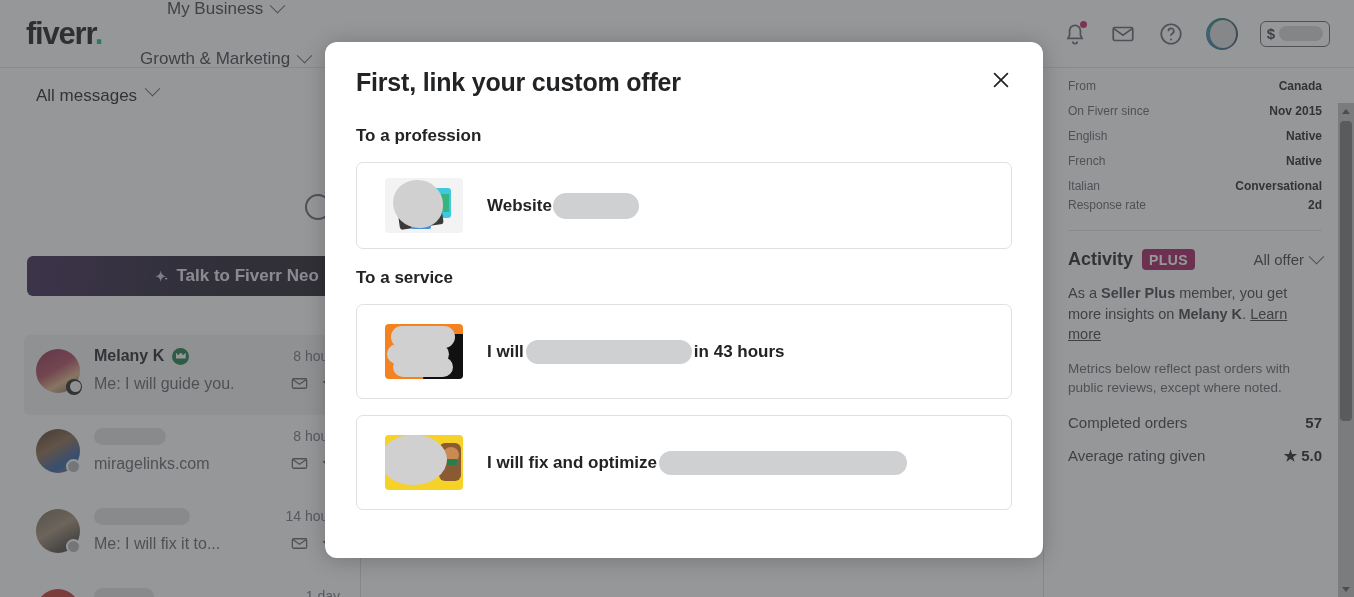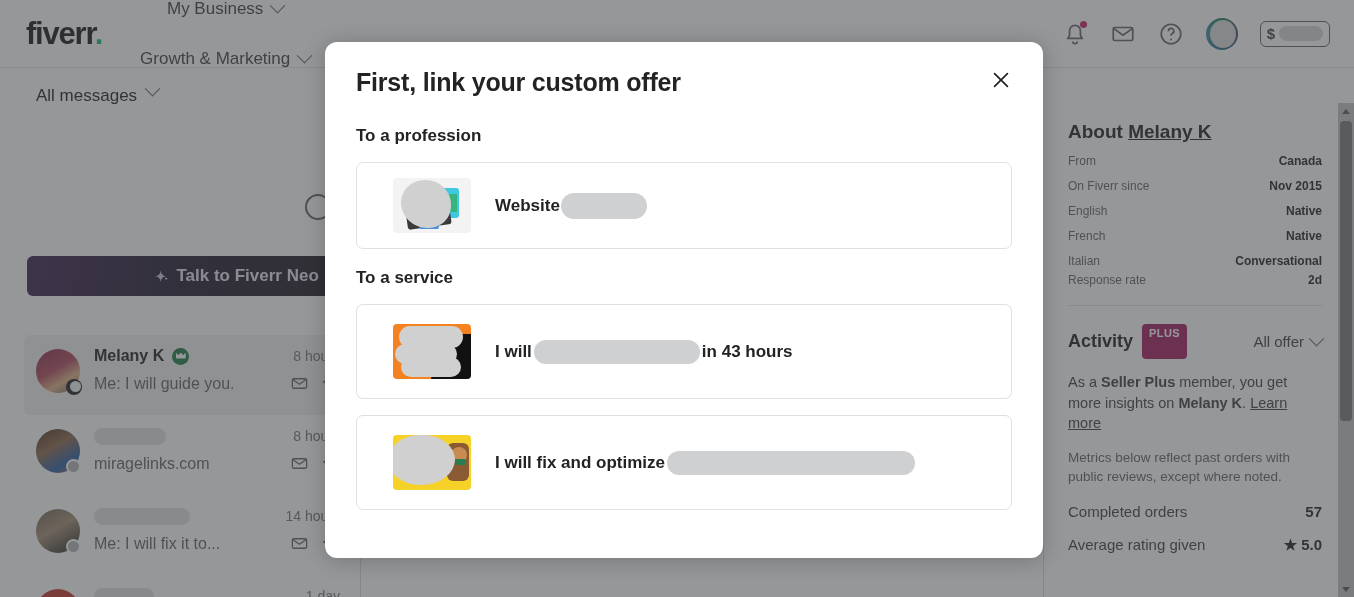--- a/index.html
+++ b/index.html
@@ -86,21 +86,21 @@
   .right-col { position:absolute; left:1052px; top:68px; width:286px; height:529px; background:#fff; padding:0 16px; }
   .about-title { margin-top:53px; font-size:19px; font-weight:700; color:#222325; }
   .about-title u { text-decoration:underline; cursor:pointer; }
   .kv { display:flex; align-items:baseline; margin-top:11px; font-size:12px; }
   .kv .k { color:#62646a; }
   .kv .v { margin-left:auto; font-weight:700; color:#222325; }
   .kv.tight { margin-top:5px; }
   .divider { margin-top:18px; border-top:1px solid #e4e5e7; }
   .act-head { display:flex; align-items:center; margin-top:18px; }
   .act-head .t { font-size:18px; font-weight:700; color:#222325; }
-  .plus-badge { margin-left:9px; background:#a31d5e; color:#fff; font-size:11px; font-weight:700; border-radius:4px; padding:3px 7px 20px; letter-spacing:.4px; }
+  .plus-badge { margin-left:9px; background:#a31d5e; color:#fff; font-size:14px; font-weight:700; border-radius:4px; padding:3px 7px 2px; letter-spacing:.4px; }
   .alltime { margin-left:auto; font-size:15px; color:#404145; display:flex; align-items:center; gap:7px; cursor:pointer; }
   .act-p { margin-top:13px; font-size:14.5px; line-height:1.42; color:#404145; }
   .act-p b { font-weight:700; }
   .act-p u { text-decoration:underline; cursor:pointer; }
   .act-note { margin-top:15px; font-size:13.5px; line-height:1.4; color:#62646a; }
   .metric { display:flex; align-items:center; margin-top:16px; font-size:15px; color:#404145; }
   .metric .mv { margin-left:auto; font-weight:700; color:#222325; display:flex; align-items:center; gap:4px; }
 
   
   .pagescroll { position:absolute; right:0; top:103px; width:16px; height:494px; background:#c3c3c3; }
@@ -123,21 +123,21 @@
   .modal-title { font-size:25px; font-weight:700; color:#222325; letter-spacing:-0.2px; }
   .modal-close {
     position:absolute; right:26px; top:22px; width:32px; height:32px;
     display:flex; align-items:center; justify-content:center; cursor:pointer; color:#222325;
   }
   .modal-close svg { width:22px; height:22px; display:block; }
   .modal-body { padding:0 31px; }
   .sec-title { font-size:17px; font-weight:700; color:#222325; margin-top:19px; }
   .card {
     margin-top:16px; border:1px solid #dfe0e2; border-radius:7px;
-    height:87px; display:flex; align-items:center; padding:0 36px; cursor:pointer; background:#fff;
+    height:87px; display:flex; align-items:center; padding:0 28px; cursor:pointer; background:#fff;
   }
   .card.tall { height:95px; }
   .thumb { width:78px; height:55px; border-radius:4px; flex:0 0 78px; position:relative; overflow:hidden; }
   .thumb-profession { background:#f3f3f3; }
   .thumb-profession .p-teal { position:absolute; right:12px; top:10px; width:22px; height:30px; background:#3fc9e0; border-radius:3px;}
   .thumb-profession .p-green { position:absolute; right:14px; top:16px; width:16px; height:18px; background:#36b37e; }
   .thumb-profession .p-dark { position:absolute; left:14px; bottom:6px; width:44px; height:14px; background:#3a3a3a; border-radius:3px; transform:rotate(-8deg); }
   .thumb-profession .p-blue { position:absolute; left:26px; bottom:4px; width:20px; height:12px; background:#4a90d9; border-radius:2px; }
   .thumb-profession .blob1 { position:absolute; left:8px; top:2px; width:50px; height:48px; background:#d0d0d0; border-radius:48% 52% 46% 54%; }
 
@@ -332,23 +332,20 @@
         </div>
       </div>
 
     </div>
 
     <div class="center-col">
       <div class="thread-box"></div>
     </div>
 
     <div class="right-col">
-      <div class="about-title">
-        <span>About </span><u>Melany K</u>
-      </div>
 
       <div class="kv">
         <span class="k">From</span>
         <span class="v">Canada</span>
       </div>
       <div class="kv">
         <span class="k">On Fiverr since</span>
         <span class="v">Nov 2015</span>
       </div>
       <div class="kv">

